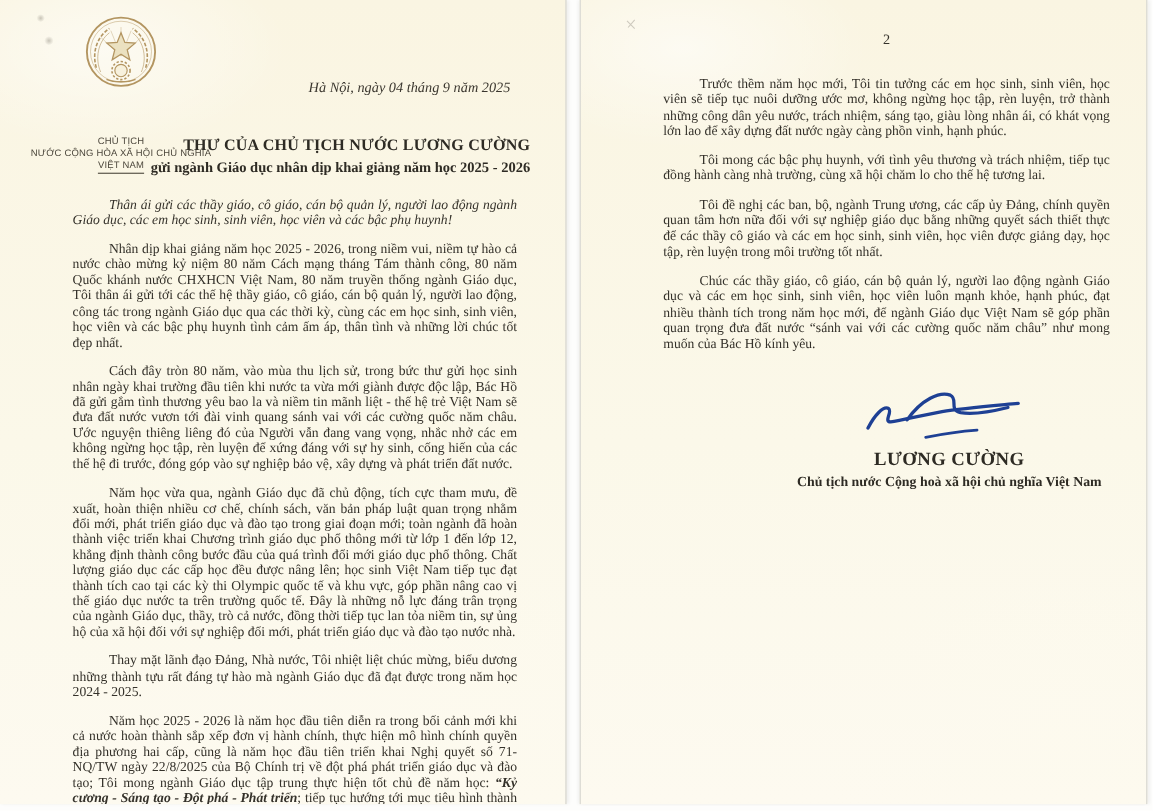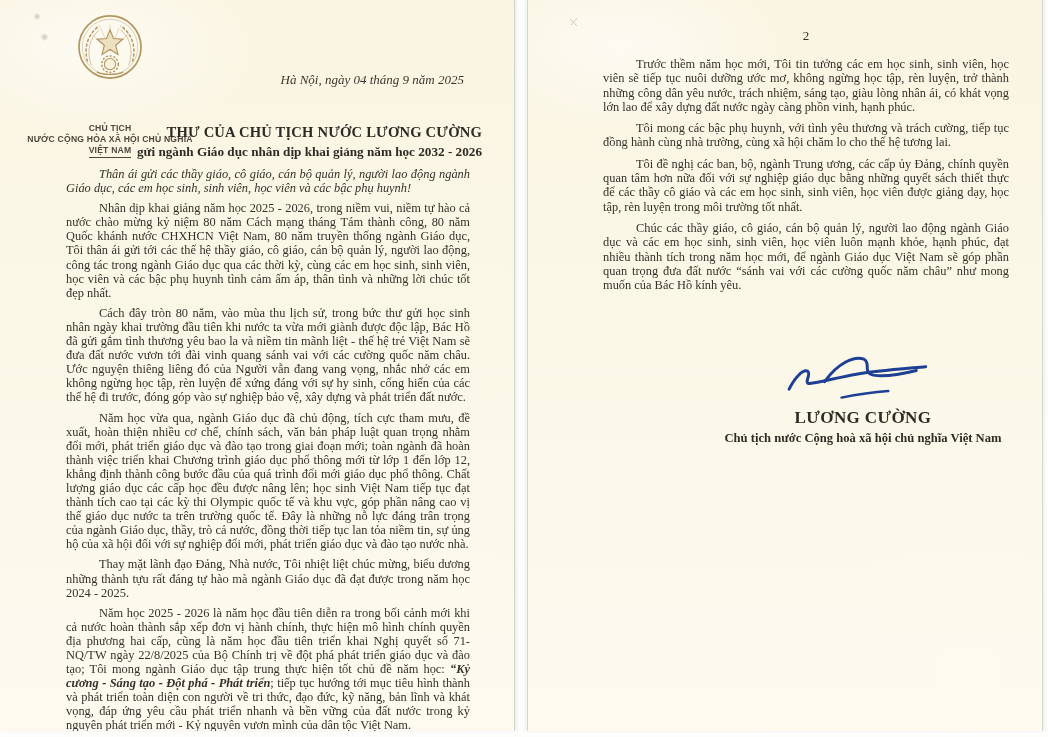--- a/index.html
+++ b/index.html
@@ -18,36 +18,36 @@
       linear-gradient(180deg,#faf5e2 0%, #fbf8e9 55%, #fdfaf0 100%);
   }
   .page-1{left:0;width:514px;border-right:1px solid #d2d2cd;box-shadow:2px 0 3px rgba(0,0,0,0.06);}
   .page-2{left:527px;width:514px;border-left:1px solid #d6d6d1;border-right:1px solid #d6d6d1;box-shadow:-2px 0 3px rgba(0,0,0,0.05),2px 0 3px rgba(0,0,0,0.05);}
 
   
   .issuer-block{position:absolute;left:12px;top:14px;width:196px;text-align:center;}
   .emblem{display:block;margin:0 auto 4px auto;opacity:0.92;}
   .issuer-text{
     font-family:"Liberation Sans","DejaVu Sans",sans-serif;
-    font-size:8.6px;line-height:11px;font-weight:bold;color:#4c473c;letter-spacing:0.2px;margin-top:43px;
+    font-size:8.6px;line-height:11px;font-weight:normal;color:#4c473c;letter-spacing:0.2px;margin-top:43px;
   }
   .issuer-text .underlined{display:inline-block;border-bottom:1px solid #4c473c;padding-bottom:1px;}
   .dateline{
     position:absolute;right:50px;top:72px;font-style:italic;font-size:13px;color:#3a362e;
   }
   .title-block{position:absolute;left:38px;top:124px;width:444px;text-align:right;}
   .doc-title{font-size:14.6px;font-weight:bold;letter-spacing:0.2px;margin:0;color:#2e2b24;}
   .doc-subtitle{font-size:13.2px;font-weight:bold;margin:3px 0 0 0;color:#2e2b24;}
 
   
   .body-block{position:absolute;text-align:justify;}
   .p1-body{left:66px;top:167px;width:404px;}
   .p2-body{left:75px;top:57px;width:406px;}
   .body-p{
-    margin:0 0 6px 0;font-size:12.4px;line-height:14.1px;text-indent:33px;color:#34312a;
+    margin:12px 0 6px 0;font-size:12.4px;line-height:14.1px;text-indent:33px;color:#34312a;
   }
   .p2-body .body-p{line-height:14.3px;margin-bottom:7px;}
   .salutation{font-style:italic;}
   .theme{font-weight:bold;font-style:italic;}
 
   
   .page-number{
     position:absolute;top:28px;left:75px;width:406px;text-align:center;
     font-size:13px;color:#34312a;
   }
@@ -97,21 +97,21 @@
         <div>CHỦ TỊCH</div>
         <div>NƯỚC CỘNG HÒA XÃ HỘI CHỦ NGHĨA</div>
         <div><span class="underlined">VIỆT NAM</span></div>
       </div>
     </div>
 
     <div class="dateline">Hà Nội, ngày 04 tháng 9 năm 2025</div>
 
     <div class="title-block">
       <p class="doc-title">THƯ CỦA CHỦ TỊCH NƯỚC LƯƠNG CƯỜNG</p>
-      <p class="doc-subtitle">gửi ngành Giáo dục nhân dịp khai giảng năm học 2032 - 2026</p>
+      <p class="doc-subtitle">gửi ngành Giáo dục nhân dịp khai giảng năm học 2025 - 2026</p>
     </div>
 
     <div class="body-block p1-body">
       <p class="body-p salutation">Thân ái gửi các thầy giáo, cô giáo, cán bộ quản lý, người lao động ngành Giáo dục, các em học sinh, sinh viên, học viên và các bậc phụ huynh!</p>
       <p class="body-p">Nhân dịp khai giảng năm học 2025 - 2026, trong niềm vui, niềm tự hào cả nước chào mừng kỷ niệm 80 năm Cách mạng tháng Tám thành công, 80 năm Quốc khánh nước CHXHCN Việt Nam, 80 năm truyền thống ngành Giáo dục, Tôi thân ái gửi tới các thế hệ thầy giáo, cô giáo, cán bộ quản lý, người lao động, công tác trong ngành Giáo dục qua các thời kỳ, cùng các em học sinh, sinh viên, học viên và các bậc phụ huynh tình cảm ấm áp, thân tình và những lời chúc tốt đẹp nhất.</p>
       <p class="body-p">Cách đây tròn 80 năm, vào mùa thu lịch sử, trong bức thư gửi học sinh nhân ngày khai trường đầu tiên khi nước ta vừa mới giành được độc lập, Bác Hồ đã gửi gắm tình thương yêu bao la và niềm tin mãnh liệt - thế hệ trẻ Việt Nam sẽ đưa đất nước vươn tới đài vinh quang sánh vai với các cường quốc năm châu. Ước nguyện thiêng liêng đó của Người vẫn đang vang vọng, nhắc nhở các em không ngừng học tập, rèn luyện để xứng đáng với sự hy sinh, cống hiến của các thế hệ đi trước, đóng góp vào sự nghiệp bảo vệ, xây dựng và phát triển đất nước.</p>
       <p class="body-p">Năm học vừa qua, ngành Giáo dục đã chủ động, tích cực tham mưu, đề xuất, hoàn thiện nhiều cơ chế, chính sách, văn bản pháp luật quan trọng nhằm đổi mới, phát triển giáo dục và đào tạo trong giai đoạn mới; toàn ngành đã hoàn thành việc triển khai Chương trình giáo dục phổ thông mới từ lớp 1 đến lớp 12, khẳng định thành công bước đầu của quá trình đổi mới giáo dục phổ thông. Chất lượng giáo dục các cấp học đều được nâng lên; học sinh Việt Nam tiếp tục đạt thành tích cao tại các kỳ thi Olympic quốc tế và khu vực, góp phần nâng cao vị thế giáo dục nước ta trên trường quốc tế. Đây là những nỗ lực đáng trân trọng của ngành Giáo dục, thầy, trò cả nước, đồng thời tiếp tục lan tỏa niềm tin, sự ủng hộ của xã hội đối với sự nghiệp đổi mới, phát triển giáo dục và đào tạo nước nhà.</p>
       <p class="body-p">Thay mặt lãnh đạo Đảng, Nhà nước, Tôi nhiệt liệt chúc mừng, biểu dương những thành tựu rất đáng tự hào mà ngành Giáo dục đã đạt được trong năm học 2024 - 2025.</p>
       <p class="body-p"><span>Năm học 2025 - 2026 là năm học đầu tiên diễn ra trong bối cảnh mới khi cả nước hoàn thành sắp xếp đơn vị hành chính, thực hiện mô hình chính quyền địa phương hai cấp, cũng là năm học đầu tiên triển khai Nghị quyết số 71-NQ/TW ngày 22/8/2025 của Bộ Chính trị về đột phá phát triển giáo dục và đào tạo; Tôi mong ngành Giáo dục tập trung thực hiện tốt chủ đề năm học: </span><span class="theme">“Kỷ cương - Sáng tạo - Đột phá - Phát triển</span><span>; tiếp tục hướng tới mục tiêu hình thành và phát triển toàn diện con người về tri thức, đạo đức, kỹ năng, bản lĩnh và khát vọng, đáp ứng yêu cầu phát triển nhanh và bền vững của đất nước trong kỷ nguyên phát triển mới - Kỷ nguyên vươn mình của dân tộc Việt Nam.</span></p>
     </div>
@@ -120,21 +120,21 @@
   <div class="page page-2">
 
     <svg class="scan-mark-x" style="left:40px;top:16px;position:absolute;" width="12" height="12" viewBox="0 0 12 12">
       <path d="M2,3 L9,10 M9,2 L3,9" stroke="#7a756a" stroke-width="1" fill="none"></path>
     </svg>
 
     <div class="page-number">2</div>
 
     <div class="body-block p2-body">
       <p class="body-p">Trước thềm năm học mới, Tôi tin tưởng các em học sinh, sinh viên, học viên sẽ tiếp tục nuôi dưỡng ước mơ, không ngừng học tập, rèn luyện, trở thành những công dân yêu nước, trách nhiệm, sáng tạo, giàu lòng nhân ái, có khát vọng lớn lao để xây dựng đất nước ngày càng phồn vinh, hạnh phúc.</p>
-      <p class="body-p">Tôi mong các bậc phụ huynh, với tình yêu thương và trách cường, tiếp tục đồng hành cùng nhà trường, cùng xã hội chăm lo cho thế hệ tương lai.</p>
+      <p class="body-p">Tôi mong các bậc phụ huynh, với tình yêu thương và trách nhiệm, tiếp tục đồng hành càng nhà trường, cùng xã hội chăm lo cho thế hệ tương lai.</p>
       <p class="body-p">Tôi đề nghị các ban, bộ, ngành Trung ương, các cấp ủy Đảng, chính quyền quan tâm hơn nữa đối với sự nghiệp giáo dục bằng những quyết sách thiết thực để các thầy cô giáo và các em học sinh, sinh viên, học viên được giảng dạy, học tập, rèn luyện trong môi trường tốt nhất.</p>
       <p class="body-p">Chúc các thầy giáo, cô giáo, cán bộ quản lý, người lao động ngành Giáo dục và các em học sinh, sinh viên, học viên luôn mạnh khỏe, hạnh phúc, đạt nhiều thành tích trong năm học mới, để ngành Giáo dục Việt Nam sẽ góp phần quan trọng đưa đất nước “sánh vai với các cường quốc năm châu” như mong muốn của Bác Hồ kính yêu.</p>
     </div>
 
     <div class="closing-block">
       <svg class="signature" width="160" height="58" viewBox="0 0 170 62">
         <g stroke="#1e4094" fill="none" stroke-width="3.2" stroke-linecap="round" stroke-linejoin="round">
           <path d="M6,44 C12,32 21,22 26,25 C30,28 21,38 28,38 C38,37 60,31 78,28 C96,25 120,23 152,20"></path>
           <path d="M44,36 C58,16 76,8 86,12 C94,16 84,26 96,29 C108,31 126,28 142,24"></path>
           <path d="M62,53 C82,49 98,47 112,46" stroke-width="2.6"></path>

